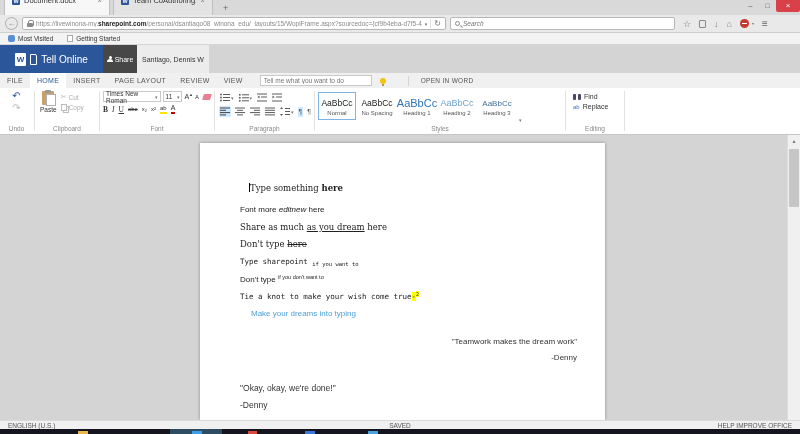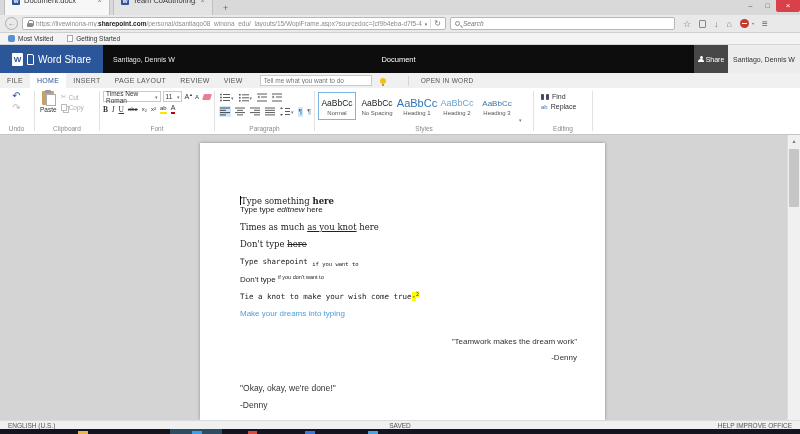--- a/index.html
+++ b/index.html
@@ -109,21 +109,21 @@
   .fbtn-strike { font-size:6px; text-decoration:line-through; }
   .fbtn-subsup { font-size:6px; }
   .hl-btn { font-size:6px; border-bottom:2.5px solid #ffe400; line-height:7px; }
   .fc-btn { font-size:7px; border-bottom:2.5px solid #c00000; line-height:8px; }
   .g-para { width:97px; }
   .g-para .g-body { display:flex; flex-direction:column; gap:3px; padding:1px 3px 0; }
   .para-row { display:flex; align-items:center; gap:3px; }
   .pbtn { display:flex; align-items:center; gap:1px; padding:1px; border-radius:1px; }
   .pbtn.sel { background:#cde8ff; }
   .pilcrow { font-size:7px; color:#555; line-height:8px; }
-  .g-styles { width:216px; }
+  .g-styles { width:248px; }
   .g-styles .g-body { display:flex; align-items:flex-start; gap:2px; padding:1px 2px 0; }
   .style-card { width:38px; height:28px; border:1px solid transparent; display:flex; flex-direction:column; align-items:center; justify-content:center; }
   .style-card.sel { border-color:#7eb4e2; background:#fdfefe; }
   .st-preview { line-height:13px; }
   .st-name { font-size:6px; color:#555; }
   .p-normal { font-size:8.5px; color:#222; }
   .p-nospace { font-size:8.5px; color:#222; }
   .p-h1 { font-size:11px; color:#2e74b5; }
   .p-h2 { font-size:9px; color:#6ea3cd; }
   .p-h3 { font-size:8px; color:#41719c; }
@@ -217,25 +217,21 @@
   <div class="bm">
     <span class="bm-icon2"></span>
     <span>Getting Started</span>
   </div>
 </div>
 
 <div class="wo-header">
   <div class="wo-logo">
     <span class="w-tile">W</span>
     <span class="w-page"></span>
-    <span class="wo-appname">Word Share</span>
-  </div>
-  <div class="wo-black">
-    <span class="wo-user-left">Santiago, Dennis W</span>
-    <span class="wo-doctitle">Document</span>
+    <span class="wo-appname">Tell Online</span>
   </div>
   <div class="share-btn">
     <span class="person"></span>
     <span>Share</span>
   </div>
   <div class="wo-user-right">Santiago, Dennis W</div>
 </div>
 
 <div class="ribbon-tabs">
   <span class="rtab">FILE</span>
@@ -449,28 +445,28 @@
         <span>Replace</span>
       </div>
     </div>
     <div class="g-label">Editing</div>
   </div>
   <div class="v-div"></div>
 </div>
 
 <div class="doc-area">
   <div class="page">
-    <div class="dline serif" style="top:53px;"><span class="caret-bar"></span><span>Type something </span><b>here</b></div>
-    <div class="dline sans" style="top:62px;"><span>Type type </span><i>editnew</i><span> here</span></div>
-    <div class="dline serif" style="top:79px;"><span>Times as much </span><u>as you knot</u><span> here</span></div>
+    <div class="dline serif" style="top:40px;margin-left:9px;"><span class="caret-bar"></span><span>Type something </span><b>here</b></div>
+    <div class="dline sans" style="top:62px;"><span>Font more </span><i>editnew</i><span> here</span></div>
+    <div class="dline serif" style="top:79px;"><span>Share as much </span><u>as you dream</u><span> here</span></div>
     <div class="dline serif" style="top:96px;"><span>Don't type </span><s>here</s></div>
     <div class="dline mono" style="top:114px;"><span>Type sharepoint </span><span class="smallsub">if you want to</span></div>
     <div class="dline sans" style="top:131px;"><span>Don't type </span><span class="smallsup">if you don't want to</span></div>
     <div class="dline mono" style="top:148px;"><span>Tie a knot to make your wish come true</span><span class="hl-y">-</span><span class="hl-sup">2</span></div>
-    <div class="dline sans blue-line" style="top:166px;">Make your dreams into typing</div>
+    <div class="dline sans blue-line" style="top:166px;margin-left:11px;">Make your dreams into typing</div>
     <div class="quote-block">
       <div>"Teamwork makes the dream work"</div>
       <div class="quote-by">-Denny</div>
     </div>
     <div class="closing-block">
       <div>"Okay, okay, we're done!"</div>
       <div class="closing-by">-Denny</div>
     </div>
   </div>
   <div class="scrollbar">

